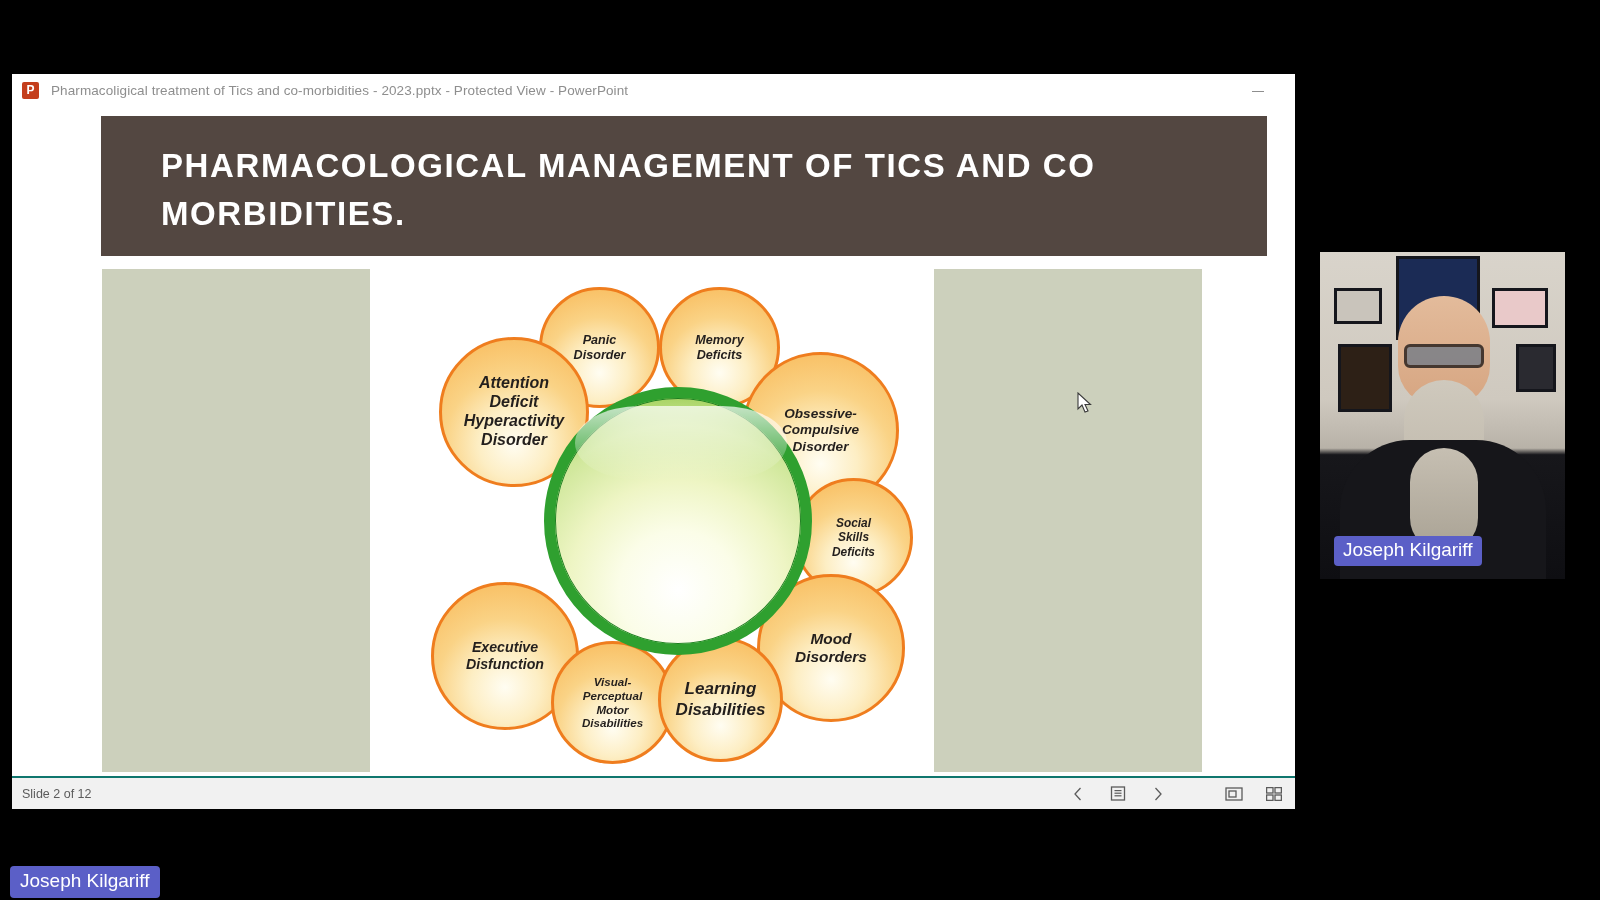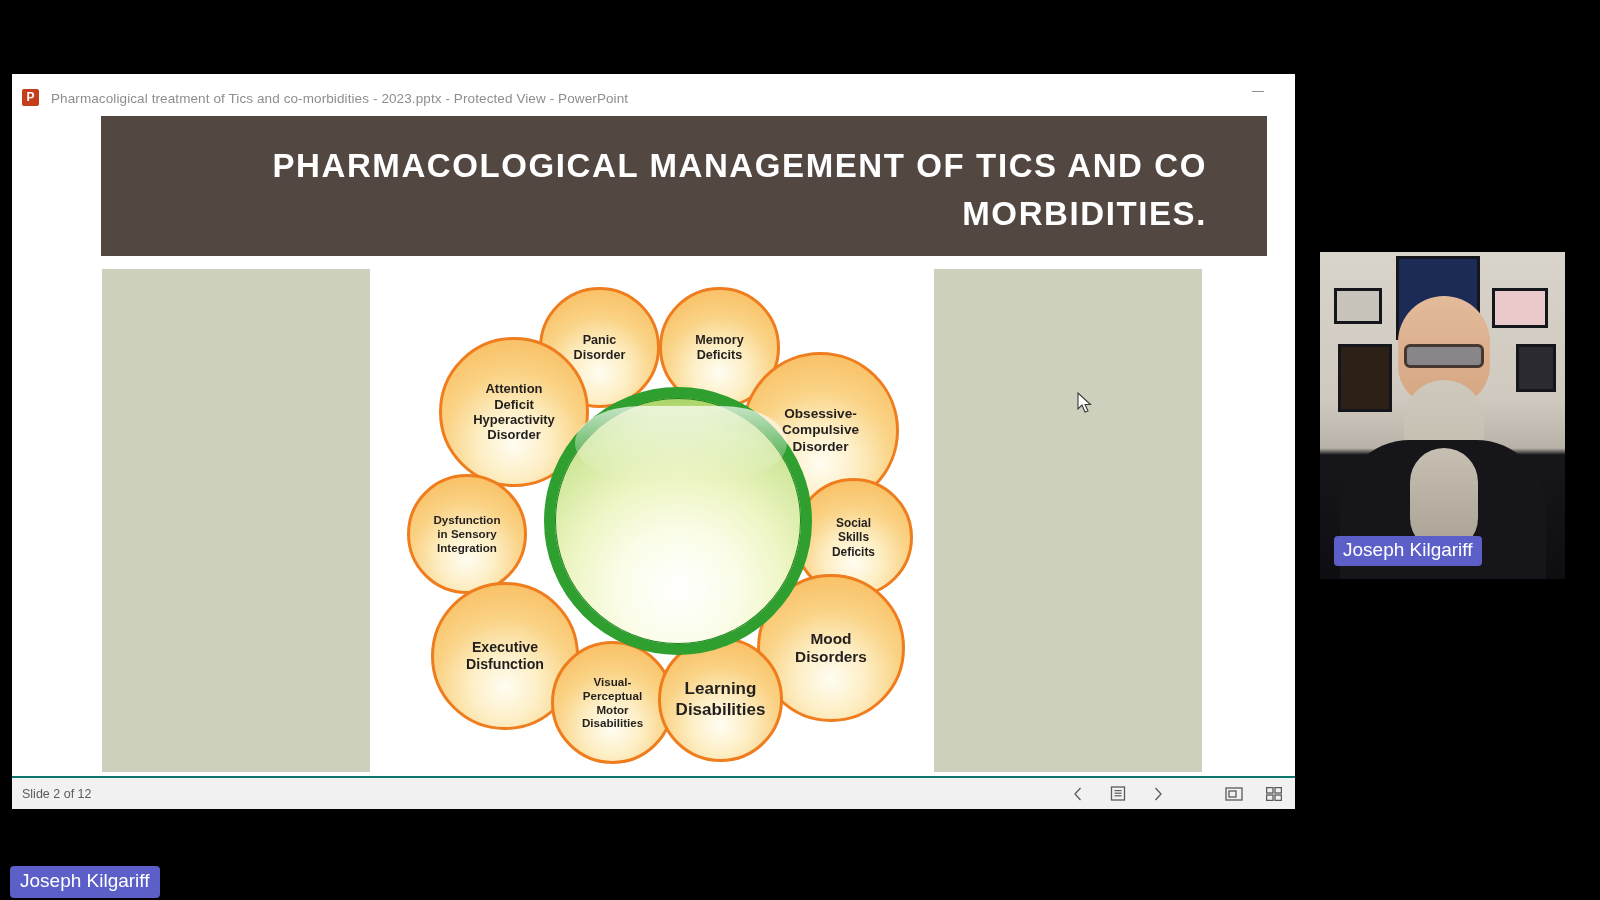--- a/index.html
+++ b/index.html
@@ -4,48 +4,48 @@
 <style>
   html,body{margin:0;padding:0;background:#000;}
   body{width:1600px;height:900px;overflow:hidden;font-family:"Liberation Sans",sans-serif;}
 
   #root{position:relative;width:1600px;height:900px;background:#000;}
 
   
   #ppt-window{position:absolute;left:12px;top:74px;width:1283px;height:733px;background:#fff;}
 
   #titlebar{position:absolute;left:0;top:0;width:1283px;height:32px;background:#fff;
-            display:flex;align-items:flex-end;}
+            display:flex;align-items:center;}
   #ppt-logo{width:17px;height:17px;margin-left:10px;margin-right:12px;background:#c43e1c;
             border-radius:2px;position:relative;flex:none;}
   #ppt-logo::after{content:"P";position:absolute;left:0;right:0;top:-1px;text-align:center;
             color:#fff;font-size:12px;font-weight:bold;line-height:18px;font-family:"Liberation Sans",sans-serif;}
   #titletext{font-size:13.5px;color:#8e8e8e;white-space:nowrap;letter-spacing:.1px;}
   #minimize-btn{position:absolute;right:22px;top:8px;width:30px;height:18px;
             display:flex;align-items:center;justify-content:center;}
   #minimize-btn i{display:block;width:12px;height:1px;background:#8e8e8e;}
 
   
   #slide-area{position:absolute;left:0;top:32px;width:1283px;height:670px;background:#fff;
               overflow:hidden;}
   #slide{position:absolute;left:89px;top:10px;width:1166px;height:657px;background:#fff;}
 
   
   #title-band{position:absolute;left:0;top:0;width:1166px;height:140px;background:#534741;}
   #slide-title{position:absolute;left:60px;right:60px;top:26px;color:#ffffff;
-       font-size:33px;font-weight:bold;letter-spacing:1.6px;line-height:48px;text-align:right;
+       font-size:33px;font-weight:bold;letter-spacing:1.6px;line-height:48px;text-align:left;
        font-family:"Liberation Sans",sans-serif;}
 
   
   .sage-panel{position:absolute;top:153px;width:268px;height:503px;background:#ccd0bc;}
   #sage-left{left:1px;}
   #sage-right{left:833px;}
 
   
-  #flower{position:absolute;left:298px;top:153px;width:540px;height:503px;}
+  #flower{position:absolute;left:298px;top:153px;width:540px;height:503px;font-style:italic;}
 
   .petal{position:absolute;border-radius:50%;
     border:3px solid #ef7d1e;
     background:radial-gradient(circle at 50% 72%, #fffdf2 0%, #fdeec4 28%, #fad386 55%, #f9c36a 80%, #f6b95e 100%);
     display:flex;align-items:center;justify-content:center;text-align:center;
     color:#231f1d;font-weight:bold;font-family:"Liberation Sans",sans-serif;
     box-sizing:border-box;line-height:1.18;}
 
   #center-circle{position:absolute;left:145px;top:118px;width:268px;height:268px;border-radius:50%;
      background:radial-gradient(circle at 50% 78%, #ffffff 0%, #fbfde8 26%, #eef5c4 48%, #cfe79a 72%, #8cc63f 93%, #39a535 100%);
@@ -110,31 +110,28 @@
         <div id="flower">
 
           <div class="petal" style="left:140px;top:18px;width:121px;height:121px;font-size:12.6px;">
               <span>Panic<br>Disorder</span>
             </div>
 
           <div class="petal" style="left:260px;top:18px;width:121px;height:121px;font-size:12.6px;">
               <span>Memory<br>Deficits</span>
             </div>
 
-          <div class="petal" style="left:40px;top:68px;width:150px;height:150px;font-size:13px;">
+          <div class="petal" style="left:40px;top:68px;width:150px;height:150px;font-size:16px;">
               <span>Attention<br>Deficit<br>Hyperactivity<br>Disorder</span>
             </div>
 
           <div class="petal" style="left:343px;top:83px;width:157px;height:157px;font-size:13.6px;text-align:center;">
               <span>Obsessive-<br>Compulsive<br>Disorder</span>
             </div>
 
-          <div class="petal" style="left:8px;top:205px;width:120px;height:120px;font-size:11.6px;">
-              <span>Dysfunction<br>in Sensory<br>Integration</span>
-            </div>
 
           <div class="petal" style="left:395px;top:209px;width:119px;height:119px;font-size:11.9px;">
               <span>Social<br>Skills<br>Deficits</span>
             </div>
 
           <div class="petal" style="left:32px;top:313px;width:148px;height:148px;font-size:14.2px;">
               <span>Executive<br>Disfunction</span>
             </div>
 
           <div class="petal" style="left:358px;top:305px;width:148px;height:148px;font-size:15.4px;">

